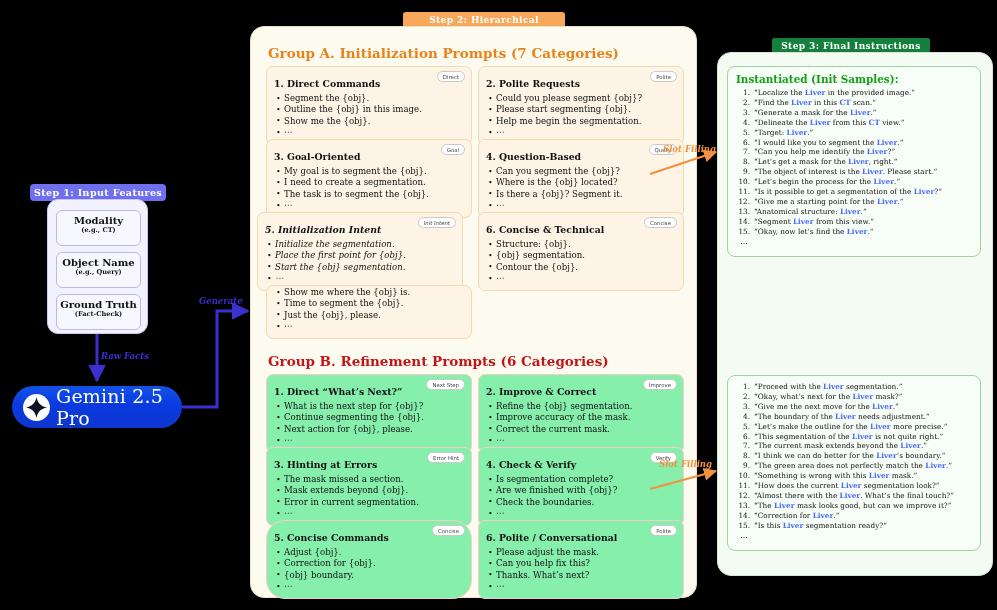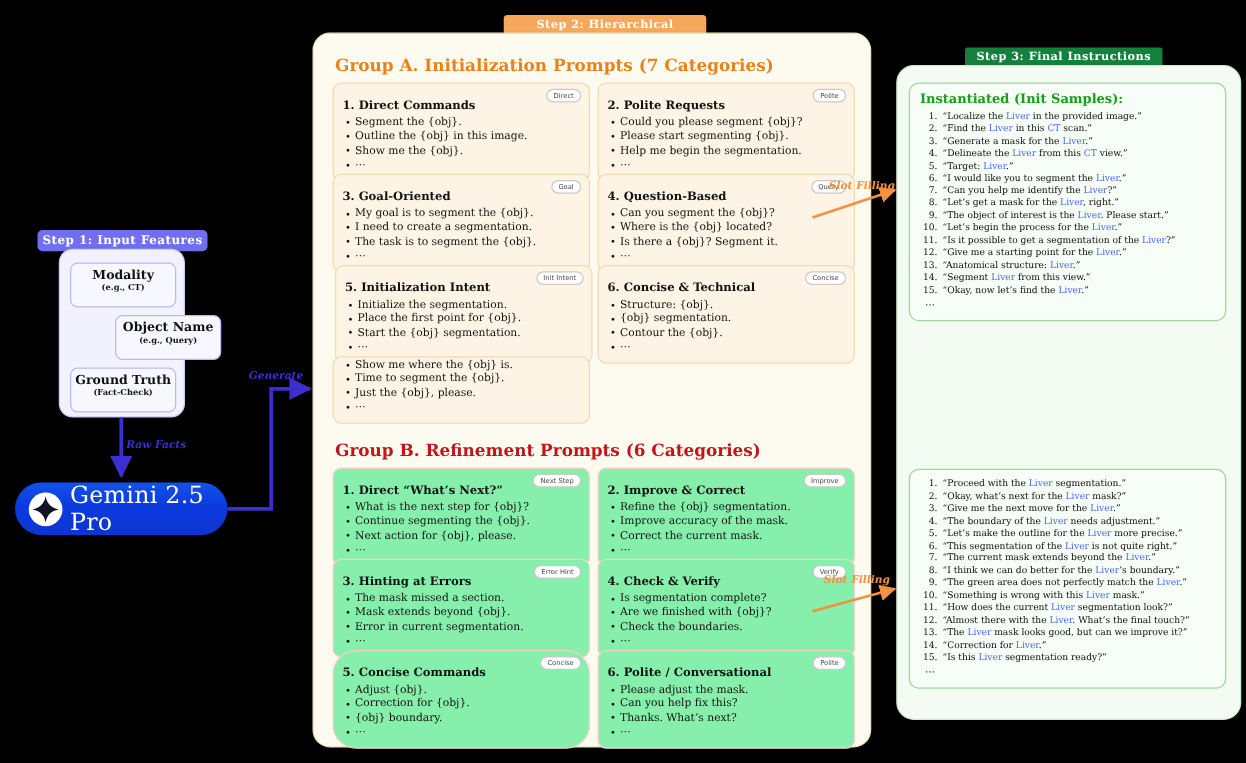--- a/index.html
+++ b/index.html
@@ -18,21 +18,21 @@
   #input-features-panel{position:absolute;left:47px;top:199px;width:99px;height:133px;
                background:#f2f2fe;border:1.4px solid #c9c9f6;border-radius:11px;
                box-shadow:2px 3px 4px rgba(0,0,0,.35);}
   .feature-box{position:absolute;left:8px;width:83px;height:34px;background:#f7f7ff;
                border:1px solid #b9b9f2;border-radius:6px;text-align:center;}
   .feature-box .fb-title{display:block;font-size:10px;font-weight:bold;color:#111;
                margin-top:4px;line-height:11px;}
   .feature-box .fb-sub{display:block;font-size:6.6px;font-weight:bold;color:#111;
                line-height:9px;}
   #fb-modality{top:10px;}
-  #fb-object{top:52px;margin-left:36px;}
+  #fb-object{top:52px;}
   #fb-gt{top:94px;}
 
   #gemini-chip{position:absolute;left:12px;top:386px;width:170px;height:42px;
     border-radius:21px;
     background:linear-gradient(180deg,#1352e8 0%,#0a3ae0 45%,#0e36cf 100%);
     box-shadow:3px 4px 5px rgba(0,0,0,.45);
     display:flex;align-items:center;}
   #gemini-star-circle{width:27px;height:27px;border-radius:50%;background:#fff;
     margin-left:11px;flex:0 0 auto;position:relative;}
   #gemini-star-circle svg{position:absolute;left:3px;top:3px;}
@@ -73,21 +73,21 @@
   .sample-box{position:absolute;left:727px;width:254px;background:#f7fdf7;
                border:1.1px solid #9fd39f;border-radius:8px;padding:6px 8px 8px 8px;
                box-sizing:border-box;}
   #init-box{top:66px;}
   #refine-box{top:375px;}
   .sample-title{font-size:10.4px;font-weight:bold;color:#16a016;margin-bottom:3px;}
   .sample-list{counter-reset:si;}
   .sample-row{font-size:7.3px;color:#111;line-height:9.9px;display:flex;}
   .sample-num{width:14px;flex:0 0 14px;text-align:right;padding-right:4px;}
   .sample-txt{flex:1;}
-  .kw{color:#4a6bf5;font-weight:normal;}
+  .kw{color:#4a6bf5;font-weight:bold;}
   .dots{font-size:8px;color:#111;padding-left:4px;letter-spacing:1.5px;margin-top:2px;}
 
   svg.overlay{position:absolute;left:0;top:0;width:997px;height:610px;
               pointer-events:none;}
 </style>
 </head>
 <body>
 
 <div class="stage">
 
@@ -159,21 +159,21 @@
   <div class="pcard a" style="left:478px;top:139px;">
     <div class="pcard-head"><span class="pcard-title">4.  Question-Based</span>
       <span class="pcard-tag">Query</span></div>
     <ul>
       <li>Can you segment the {obj}?</li>
       <li>Where is the {obj} located?</li>
       <li>Is there a {obj}? Segment it.</li>
       <li>⋯</li>
     </ul>
   </div>
-  <div class="pcard a" style="left:268px;top:212px;">
+  <div class="pcard a" style="left:257px;top:212px;font-style:italic;">
     <div class="pcard-head"><span class="pcard-title">5.  Initialization Intent</span>
       <span class="pcard-tag">Init Intent</span></div>
     <ul>
       <li>Initialize the segmentation.</li>
       <li>Place the first point for {obj}.</li>
       <li>Start the {obj} segmentation.</li>
       <li>⋯</li>
     </ul>
   </div>
   <div class="pcard a" style="left:478px;top:212px;">

